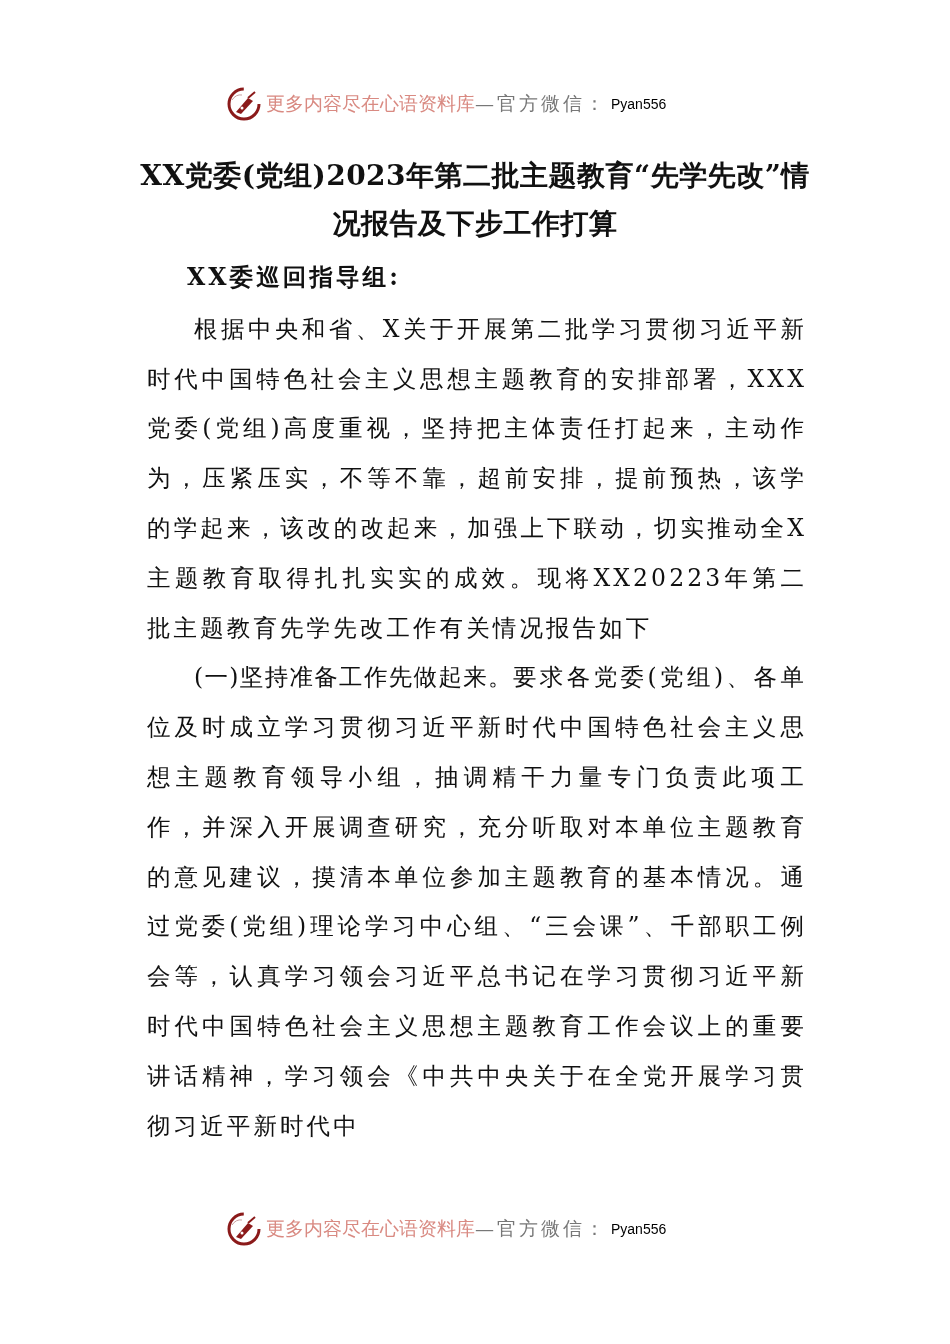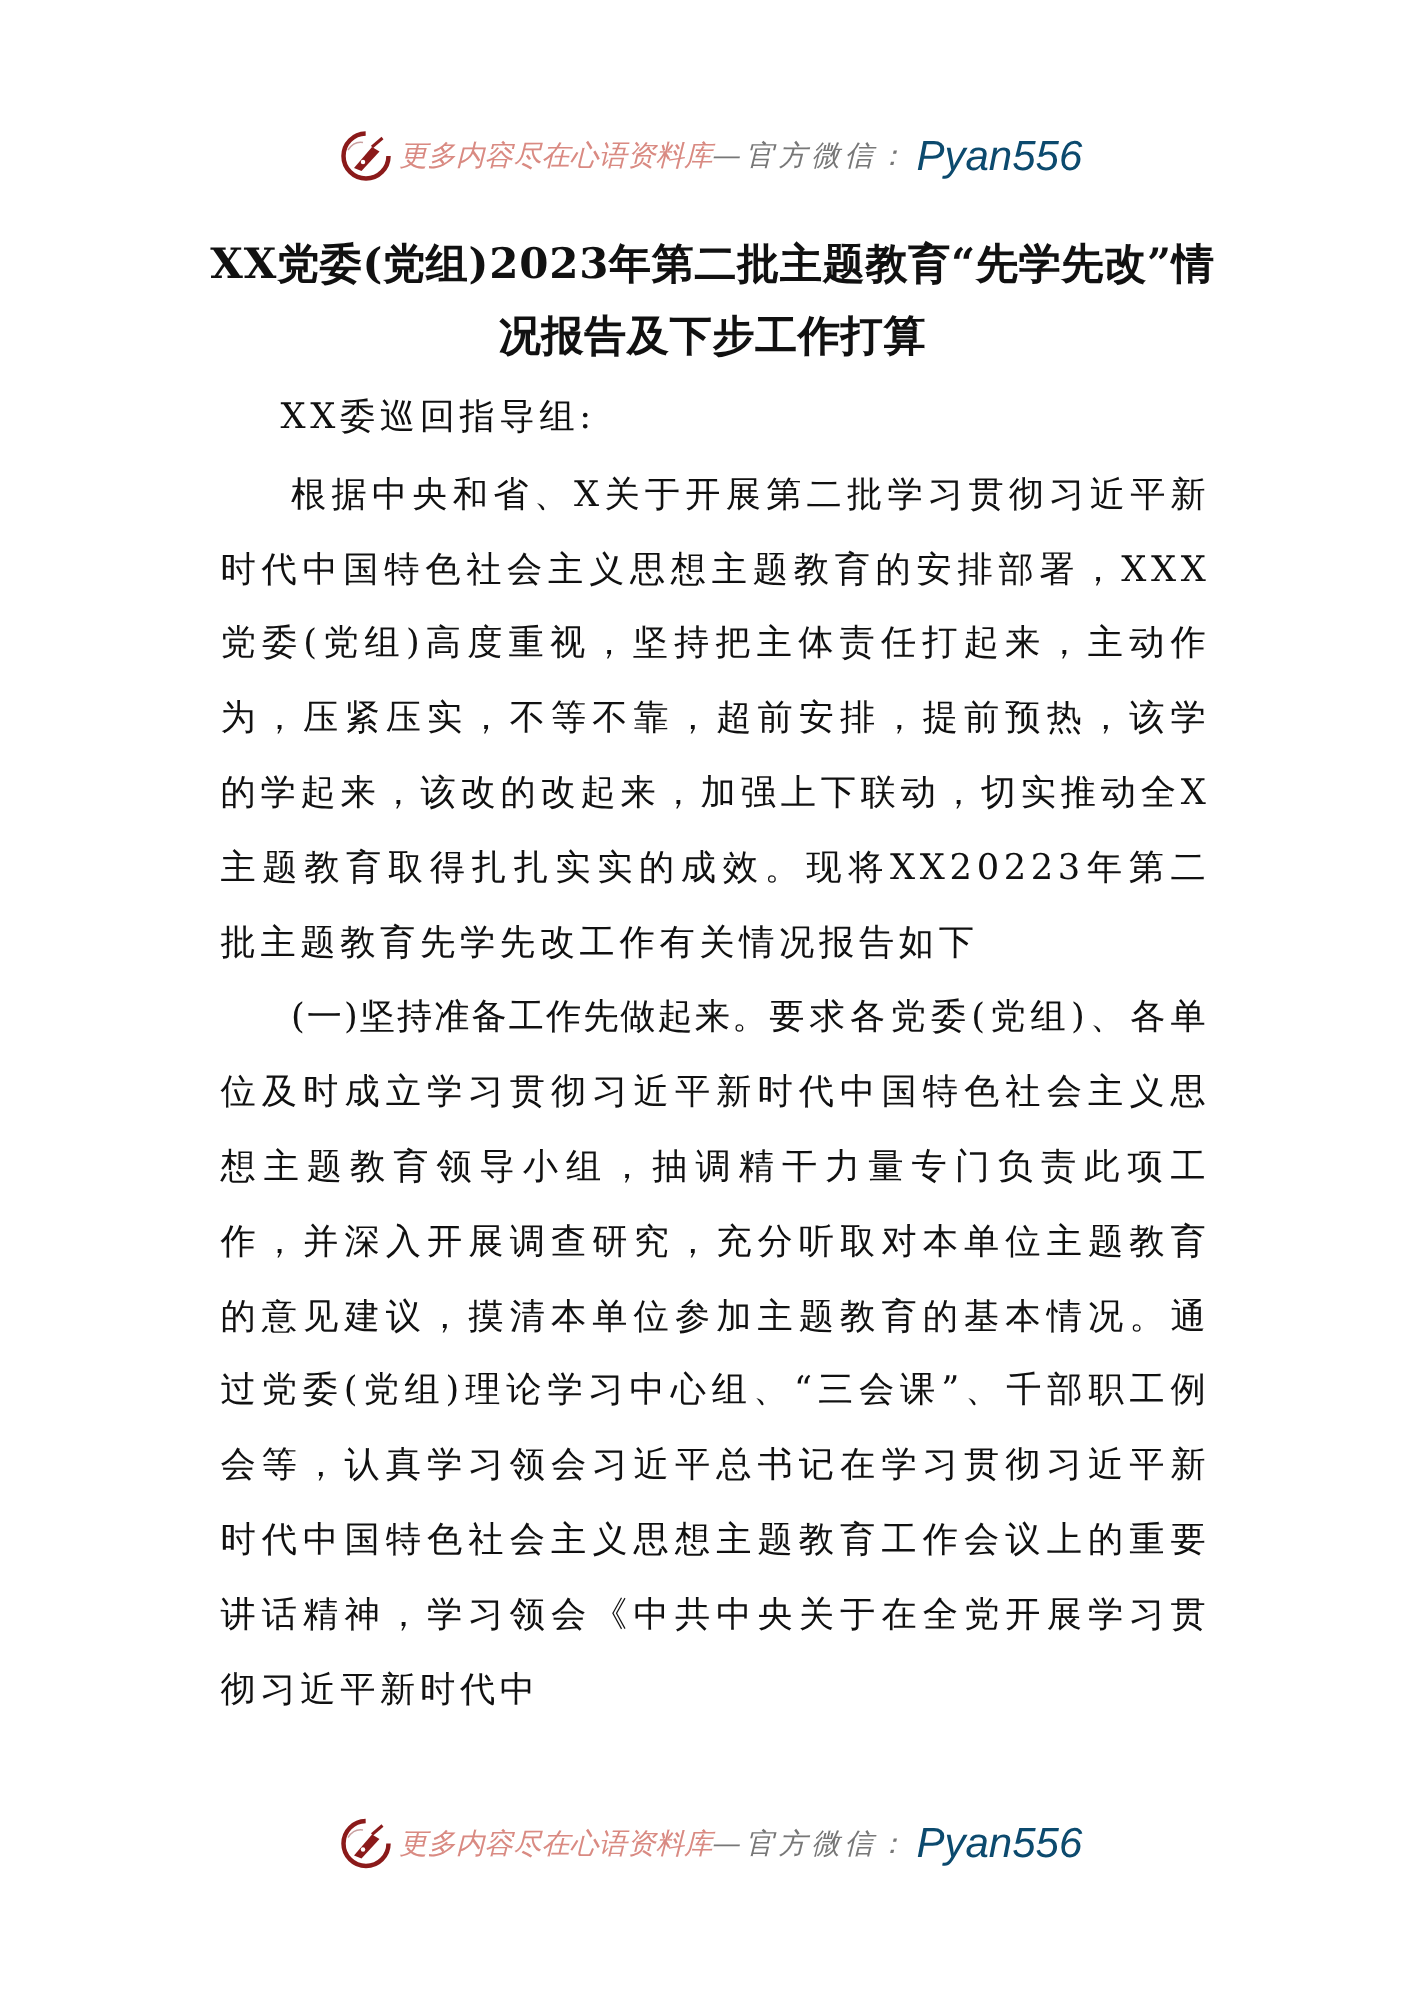--- a/index.html
+++ b/index.html
@@ -17,44 +17,43 @@
     }
     .watermark {
       position: absolute;
       left: 226px;
       width: 500px;
       height: 40px;
       display: flex;
       align-items: center;
       font-size: 19px;
       white-space: nowrap;
-      font-style: italic;
     }
     .watermark.top { top: 84px; }
     .watermark.bottom { top: 1209px; }
     .wm-logo {
       width: 36px;
       height: 36px;
       margin-right: 4px;
       flex: 0 0 36px;
     }
     .wm-red {
       color: #d98a82;
       font-family: "DejaVu Serif", serif;
       letter-spacing: 0px;
     }
     .wm-gray {
       color: #777777;
       font-family: "DejaVu Serif", serif;
       letter-spacing: 3px;
     }
     .wm-id {
-      color: #0c4a6e;
+      color: #000000;
       font-family: "Liberation Sans", sans-serif;
-      font-size: 28px;
+      font-size: 14px;
       margin-left: 4px;
     }
     .title {
       position: absolute;
       left: 140px;
       width: 670px;
       top: 152px;
       text-align: center;
       font-size: 28px;
       font-weight: bold;
@@ -71,20 +70,21 @@
       letter-spacing: 3.1px;
       text-align: justify;
     }
     .body-text p {
       margin: 0;
       text-indent: 2em;
     }
     .salutation {
       text-indent: 1.7em !important;
       margin-bottom: 2px !important;
+      font-weight: bold;
     }
     .section-heading {
       font-weight: bold;
       letter-spacing: 1px;
       margin-top: 4px !important;
     }
     .bold-lead {
       font-weight: normal;
       letter-spacing: 1px;
     }

